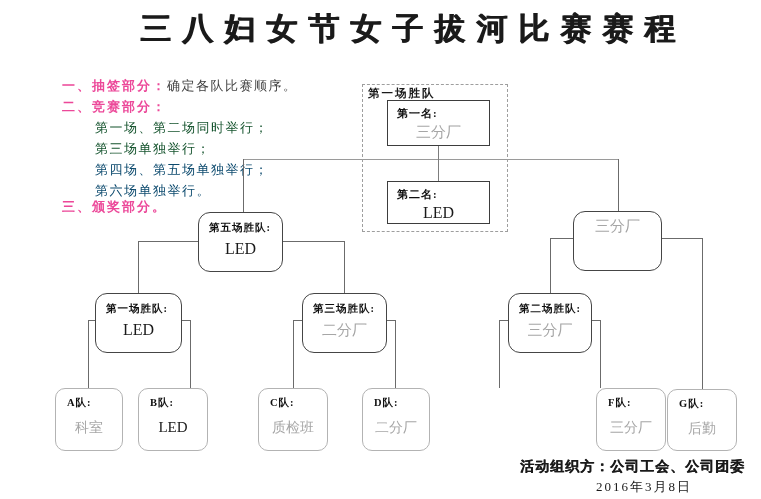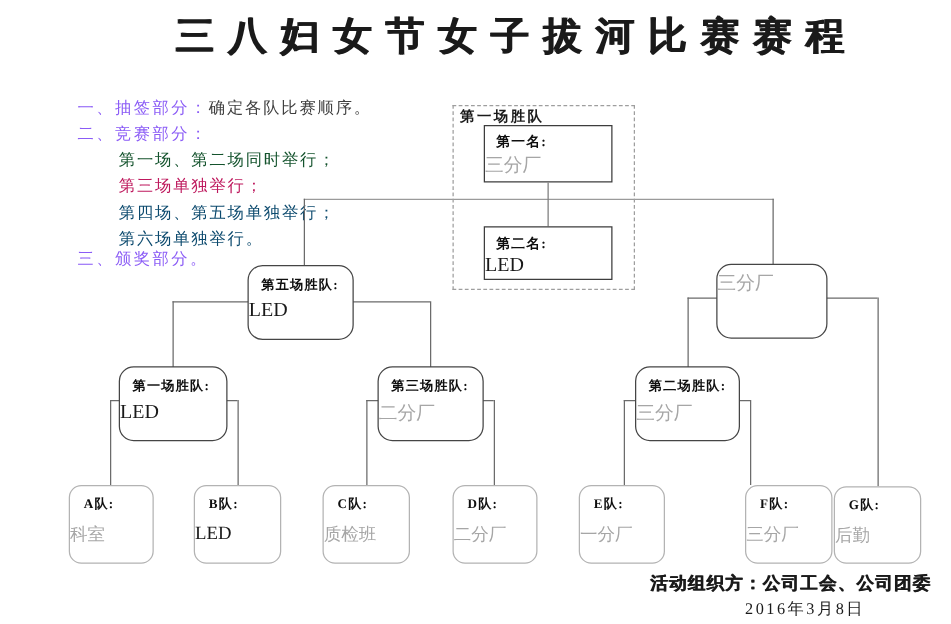--- a/index.html
+++ b/index.html
@@ -5,35 +5,35 @@
   html,body{margin:0;padding:0;background:#fff;}
   #stage{position:relative;width:761px;height:499px;background:#ffffff;overflow:hidden;
          font-family:"Liberation Serif","DejaVu Serif",serif;color:#1a1a1a;}
 
   
   .title{position:absolute;left:140px;top:8px;font-size:31px;font-weight:bold;
          letter-spacing:11px;white-space:nowrap;text-shadow:1px 0 0 currentColor;}
 
   
   .note{position:absolute;white-space:nowrap;font-size:13px;letter-spacing:1.5px;}
-  .note b{font-weight:normal;letter-spacing:2px;color:#8b5cf6;}
+  .note b{font-weight:bold;letter-spacing:2px;color:#ec4899;}
   .note .plain{color:#3f3f3f;}
 
   
   .hline,.vline{position:absolute;background:#6b6b6b;}
   .hline{height:1px;}
   .vline{width:1px;}
   .lt{background:#9a9a9a;}
 
   
   .box{position:absolute;background:#fff;border:1px solid #454545;border-radius:12px;
        box-sizing:border-box;}
   .blabel{font-weight:bold;font-size:11px;letter-spacing:1px;padding:8px 0 0 10px;
           color:#0f0f0f;white-space:nowrap;}
-  .bteam{font-size:16px;margin-top:5px;white-space:nowrap;}
+  .bteam{text-align:center;font-size:16px;margin-top:5px;white-space:nowrap;}
   .sqbox{border-radius:0;border-color:#3d3d3d;}
   .sqbox .blabel{padding:5px 0 0 9px;}
   .sqbox .bteam{margin-top:2px;}
   .teambox{border-color:#b3b3b3;border-radius:10px;}
   .teambox .blabel{font-size:10.5px;padding:7px 0 0 11px;}
   .teambox .bteam{font-size:14px;margin-top:9px;}
   .dim{color:#a6a6a6;}
 
   
   .dashed{position:absolute;border:1px dashed #9e9e9e;background:transparent;}
@@ -52,21 +52,21 @@
 
   <div class="title">三八妇女节女子拔河比赛赛程</div>
 
   <div class="note" style="left:62px;top:77px;">
     <b>一、抽签部分：</b><span class="plain">确定各队比赛顺序。</span>
   </div>
   <div class="note" style="left:62px;top:98px;">
     <b>二、竞赛部分：</b>
   </div>
   <div class="note plain" style="left:95px;top:119px;color:#14532d;">第一场、第二场同时举行；</div>
-  <div class="note plain" style="left:95px;top:140px;color:#be185d;">第三场单独举行；</div>
+  <div class="note plain" style="left:95px;top:140px;color:#14532d;">第三场单独举行；</div>
   <div class="note plain" style="left:95px;top:161px;color:#0c4a6e;">第四场、第五场单独举行；</div>
   <div class="note plain" style="left:95px;top:182px;color:#0c4a6e;">第六场单独举行。</div>
   <div class="note" style="left:62px;top:198px;">
     <b>三、颁奖部分。</b>
   </div>
 
   <div class="hline lt" style="left:243px;top:159px;width:376px;"></div>
   <div class="vline" style="left:438px;top:146px;height:36px;background:#7d7d7d;"></div>
   <div class="vline" style="left:243px;top:159px;height:54px;"></div>
   <div class="vline" style="left:618px;top:159px;height:53px;"></div>
@@ -121,35 +121,31 @@
   </div>
   <div class="box" style="left:508px;top:293px;width:84px;height:60px;">
     <div class="blabel" style="font-size:10.5px;">第二场胜队:</div>
     <div class="bteam dim" style="font-size:15px;">三分厂</div>
   </div>
 
   <div class="box teambox" style="left:55px;top:388px;width:68px;height:63px;">
     <div class="blabel">A队:</div>
     <div class="bteam dim">科室</div>
   </div>
-  <div class="box teambox" style="left:155px;top:388px;width:70px;height:63px;">
+  <div class="box teambox" style="left:138px;top:388px;width:70px;height:63px;">
     <div class="blabel">B队:</div>
     <div class="bteam" style="font-size:15px;">LED</div>
   </div>
   <div class="box teambox" style="left:258px;top:388px;width:70px;height:63px;">
     <div class="blabel">C队:</div>
     <div class="bteam dim">质检班</div>
   </div>
   <div class="box teambox" style="left:362px;top:388px;width:68px;height:63px;">
     <div class="blabel">D队:</div>
     <div class="bteam dim">二分厂</div>
-  </div>
-  <div class="box teambox" style="left:463px;top:388px;width:69px;height:63px;">
-    <div class="blabel">E队:</div>
-    <div class="bteam dim">一分厂</div>
   </div>
   <div class="box teambox" style="left:565px;top:388px;width:70px;height:63px;margin-left:31px;">
     <div class="blabel">F队:</div>
     <div class="bteam dim">三分厂</div>
   </div>
   <div class="box teambox" style="left:667px;top:389px;width:70px;height:62px;">
     <div class="blabel">G队:</div>
     <div class="bteam dim">后勤</div>
   </div>
 

